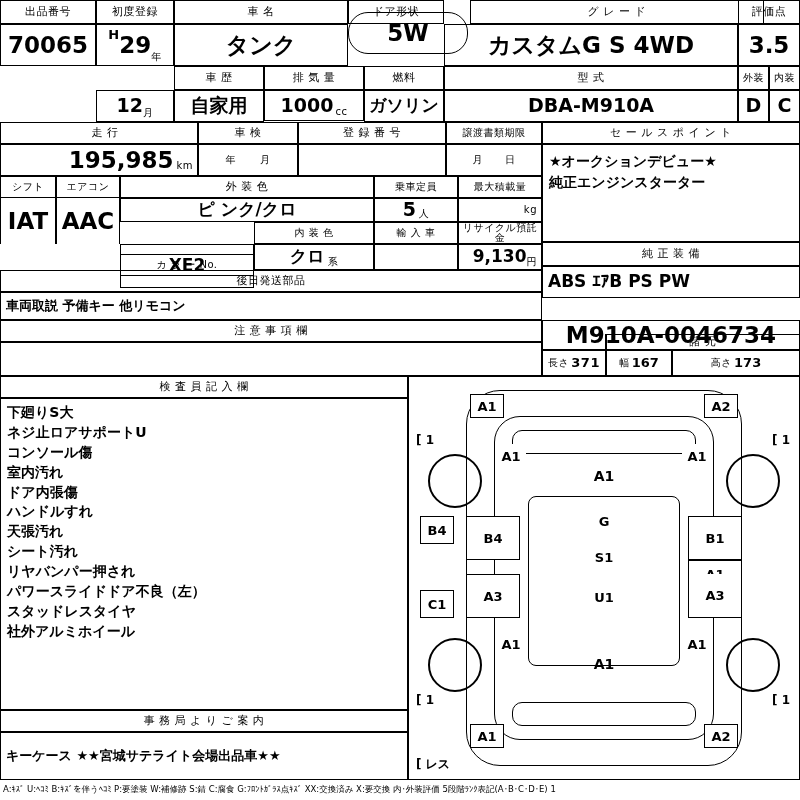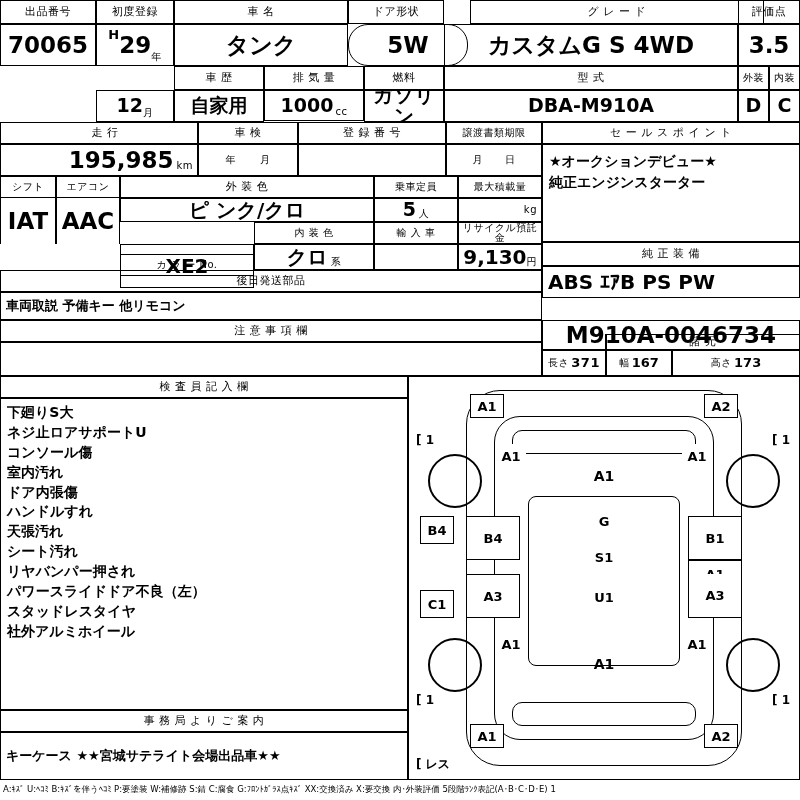--- a/index.html
+++ b/index.html
@@ -24,21 +24,21 @@
     justify-content:center;
     text-align:center;
     overflow:hidden;
     line-height:1.05;
   }
   .nb{border:none;}
   .lbl{font-size:11px;letter-spacing:0.5px;}
   .lbl-sm{font-size:10px;letter-spacing:0.5px;}
   .val{font-size:19px;font-weight:bold;}
   .val-lg{font-size:23px;font-weight:bold;}
-  .val-md{font-size:20px;font-weight:bold;}
+  .val-md{font-size:17px;font-weight:bold;}
   .val-sm{font-size:13px;font-weight:bold;}
   .left{justify-content:flex-start;padding-left:5px;text-align:left;}
   .right{justify-content:flex-end;padding-right:4px;}
   .notes{
     align-items:flex-start;justify-content:flex-start;
     padding:4px 0 0 6px;text-align:left;
     flex-direction:column;
   }
   .notes div{font-size:14px;font-weight:bold;line-height:1.42;white-space:nowrap;}
   .sp div{font-size:14px;font-weight:bold;line-height:1.5;white-space:nowrap;}
@@ -67,21 +67,21 @@
   <div class="box lbl" style="left:444px;top:0;width:294px;height:24px;margin-left:26px;">グ レ ー ド</div>
   <div class="box lbl" style="left:738px;top:0;width:62px;height:24px;">評価点</div>
 
   <div class="box val-lg" style="left:0;top:24px;width:96px;height:42px;">70065</div>
   <div class="box" style="left:96px;top:24px;width:78px;height:42px;">
     <span class="val-sm" style="align-self:flex-start;padding-top:3px;">H</span>
     <span class="val-lg">29</span>
     <span class="lbl-sm" style="align-self:flex-end;padding-bottom:3px;">年</span>
   </div>
   <div class="box val-lg" style="left:174px;top:24px;width:174px;height:42px;">タンク</div>
-  <div class="box val-lg" style="left:348px;top:24px;width:120px;height:42px;border-radius:20px;">5W</div>
+  <div class="box val-lg" style="left:348px;top:12px;width:120px;height:42px;border-radius:20px;">5W</div>
   <div class="box val-lg" style="left:444px;top:24px;width:294px;height:42px;">カスタムG  S  4WD</div>
   <div class="box val-lg" style="left:738px;top:24px;width:62px;height:42px;">3.5</div>
 
   <div class="box nb" style="left:0;top:66px;width:96px;height:24px;"></div>
   <div class="box nb" style="left:96px;top:66px;width:78px;height:24px;"></div>
   <div class="box lbl" style="left:174px;top:66px;width:90px;height:24px;">車 歴</div>
   <div class="box lbl" style="left:264px;top:66px;width:100px;height:24px;">排 気 量</div>
   <div class="box lbl" style="left:364px;top:66px;width:80px;height:24px;">燃料</div>
   <div class="box lbl" style="left:444px;top:66px;width:294px;height:24px;">型 式</div>
   <div class="box lbl-sm" style="left:738px;top:66px;width:31px;height:24px;">外装</div>

